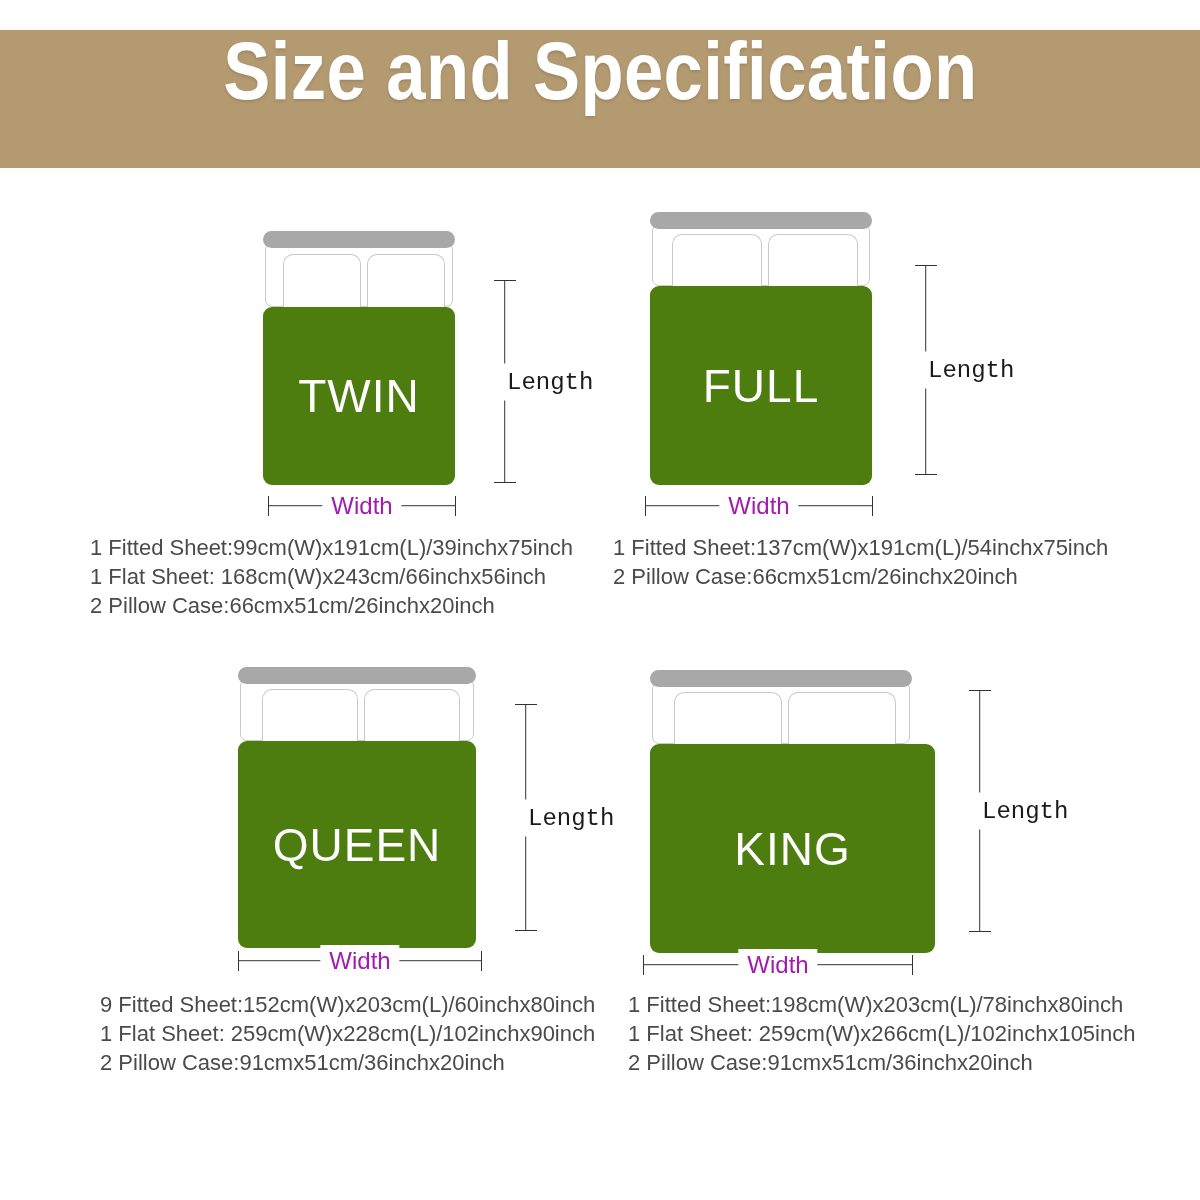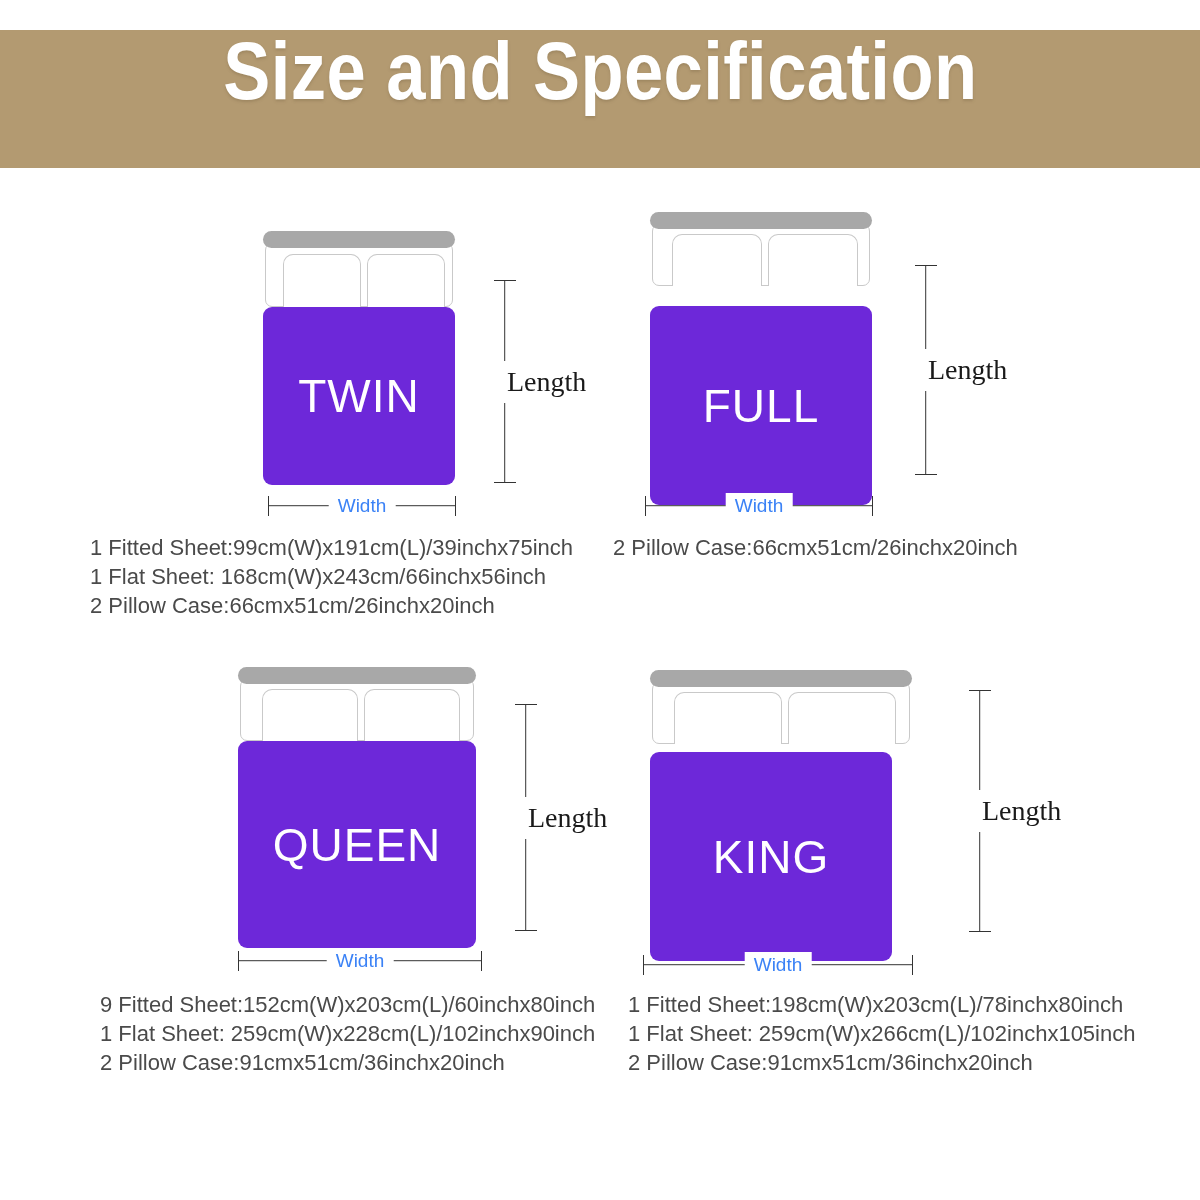--- a/index.html
+++ b/index.html
@@ -56,21 +56,21 @@
     background:#ffffff;
     border:1.5px solid #c9c9c9;
     border-top-left-radius:10px;
     border-top-right-radius:10px;
     border-bottom:none;
     box-sizing:border-box;
   }
   
   .mattress{
     position:absolute;
-    background:#6d28d9;
+    background:#4d7c0f;
     border-radius:9px;
     box-sizing:border-box;
     display:flex;align-items:center;justify-content:center;
   }
   .bed-label{
     color:#ffffff;
     font-size:46px;
     font-weight:400;
     letter-spacing:1px;
     font-family:"Liberation Sans", sans-serif;
@@ -91,22 +91,22 @@
     transform:translateX(-11px);
   }
   .dim-len .cap.top{top:0;}
   .dim-len .cap.bot{bottom:0;}
   .dim-len .len-label{
     position:absolute;
     left:50%;top:50%;
     transform:translate(-50%,-50%);
     background:#ffffff;
     padding:5px 4px;
-    font-size:28px;color:#1a1a1a;
-    font-family:Liberation Serif, serif;
+    font-size:24px;color:#1a1a1a;
+    font-family:Liberation Mono, monospace;
     white-space:nowrap;
   }
 
   .dim-wid{position:absolute;height:20px;}
   .dim-wid .hline{
     position:absolute;left:0;top:50%;width:100%;height:0;
     border-top:1.6px solid #333;
     transform:translateY(-0.8px);
   }
   .dim-wid .cap{
@@ -114,21 +114,21 @@
     border-left:1.8px solid #333;
     transform:translateY(-10px);
   }
   .dim-wid .cap.l{left:0;}
   .dim-wid .cap.r{right:0;}
   .dim-wid .wid-label{
     position:absolute;left:50%;top:50%;
     transform:translate(-50%,-50%);
     background:#ffffff;
     padding:2px 9px;
-    font-size:19px;color:#3b82f6;
+    font-size:24px;color:#a21caf;
     font-family:"Liberation Sans", sans-serif;
     white-space:nowrap;
   }
 
   
   .spec{
     position:absolute;
     color:#4a4a4a;
     font-size:22px;
     line-height:29px;
@@ -171,37 +171,38 @@
     <div>1 Fitted Sheet:99cm(W)x191cm(L)/39inchx75inch</div>
     <div>1 Flat Sheet: 168cm(W)x243cm/66inchx56inch</div>
     <div>2 Pillow Case:66cmx51cm/26inchx20inch</div>
   </div>
 
   <div class="bed-fig" style="left:650px;top:212px;width:222px;height:273px;">
     <div class="sheet" style="left:2px;top:12px;width:218px;height:62px;"></div>
     <div class="topbar" style="left:0px;top:0px;width:222px;height:17px;"></div>
     <div class="pillow" style="left:22px;top:22px;width:90px;height:52px;"></div>
     <div class="pillow" style="left:118px;top:22px;width:90px;height:52px;"></div>
-    <div class="mattress" style="left:0px;top:74px;width:222px;height:199px;margin-top:20px;">
+    <div class="mattress" style="left:0px;top:74px;width:222px;height:199px;">
       <span class="bed-label">FULL</span>
     </div>
   </div>
   <div class="dim-len" style="left:914px;top:265px;width:24px;height:210px;">
     <div class="vline"></div>
     <div class="cap top"></div>
     <div class="cap bot"></div>
     <div class="len-label" style="left:100%;transform:translate(-14px,-50%);">Length</div>
   </div>
   <div class="dim-wid" style="left:645px;top:496px;width:228px;">
     <div class="hline"></div>
     <div class="cap l"></div>
     <div class="cap r"></div>
     <div class="wid-label">Width</div>
   </div>
   <div class="spec" style="left:613px;top:533px;width:530px;">
+    <div>1 Fitted Sheet:137cm(W)x191cm(L)/54inchx75inch</div>
     <div>2 Pillow Case:66cmx51cm/26inchx20inch</div>
   </div>
 
   <div class="bed-fig" style="left:238px;top:667px;width:238px;height:281px;text-align:center;">
     <div class="sheet" style="left:2px;top:12px;width:234px;height:62px;"></div>
     <div class="topbar" style="left:0px;top:0px;width:238px;height:17px;"></div>
     <div class="pillow" style="left:24px;top:22px;width:96px;height:52px;"></div>
     <div class="pillow" style="left:126px;top:22px;width:96px;height:52px;"></div>
     <div class="mattress" style="left:0px;top:74px;width:238px;height:207px;">
       <span class="bed-label">QUEEN</span>
@@ -223,21 +224,21 @@
     <div>9 Fitted Sheet:152cm(W)x203cm(L)/60inchx80inch</div>
     <div>1 Flat Sheet:  259cm(W)x228cm(L)/102inchx90inch</div>
     <div>2 Pillow Case:91cmx51cm/36inchx20inch</div>
   </div>
 
   <div class="bed-fig" style="left:650px;top:670px;width:262px;height:283px;">
     <div class="sheet" style="left:2px;top:12px;width:258px;height:62px;"></div>
     <div class="topbar" style="left:0px;top:0px;width:262px;height:17px;"></div>
     <div class="pillow" style="left:24px;top:22px;width:108px;height:52px;"></div>
     <div class="pillow" style="left:138px;top:22px;width:108px;height:52px;"></div>
-    <div class="mattress" style="left:0px;top:82px;width:242px;height:209px;">
+    <div class="mattress" style="left:0px;top:74px;width:285px;height:209px;">
       <span class="bed-label">KING</span>
     </div>
   </div>
   <div class="dim-len" style="left:968px;top:690px;width:24px;height:242px;">
     <div class="vline"></div>
     <div class="cap top"></div>
     <div class="cap bot"></div>
     <div class="len-label" style="left:100%;transform:translate(-14px,-50%);">Length</div>
   </div>
   <div class="dim-wid" style="left:643px;top:955px;width:270px;">

